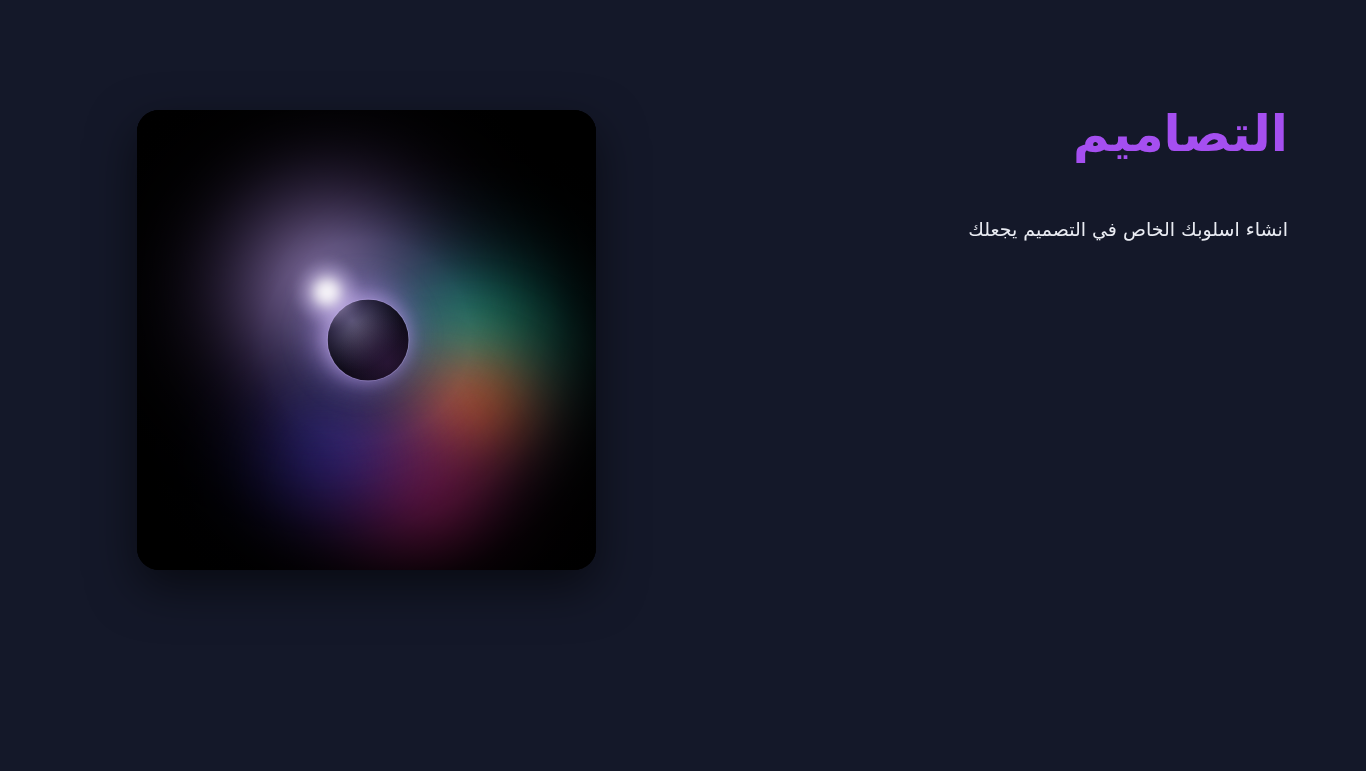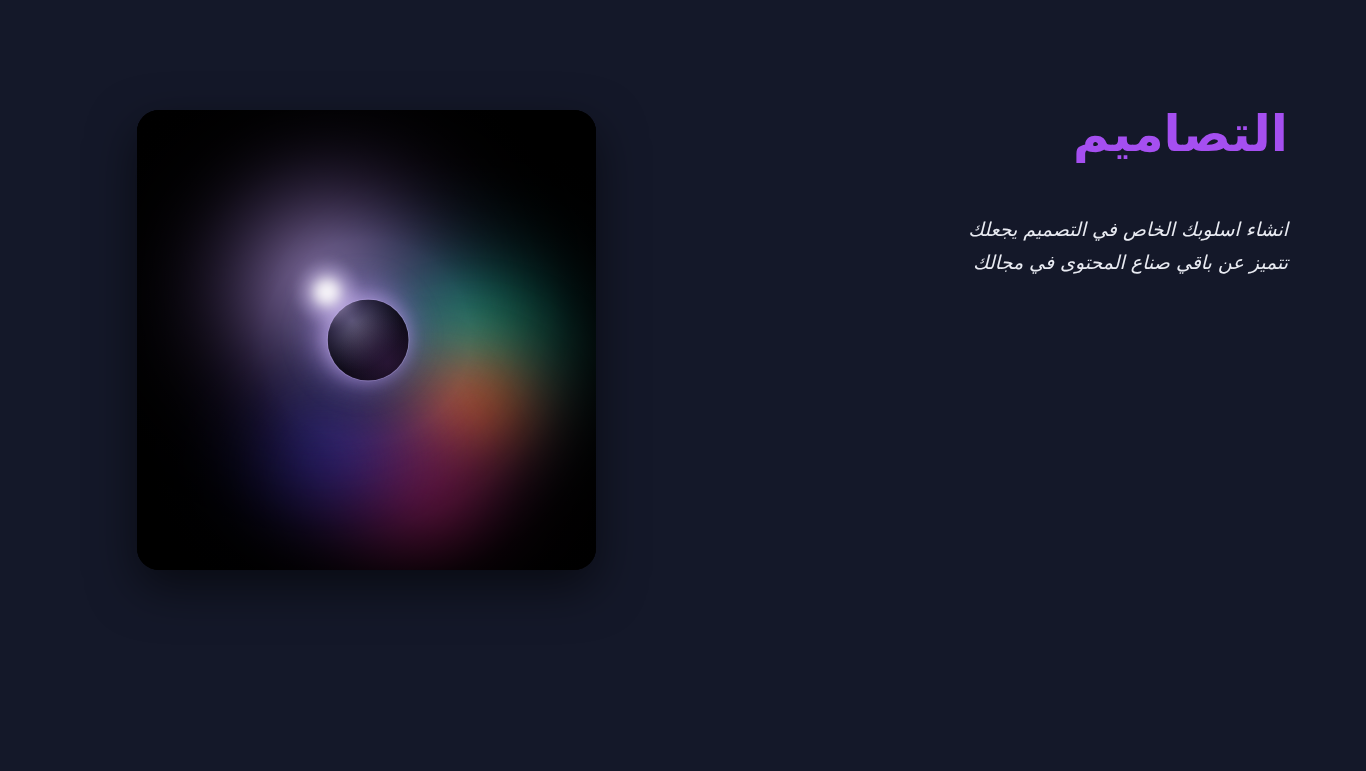--- a/index.html
+++ b/index.html
@@ -200,21 +200,21 @@
   .headline .hl-line { display:block; }
 
   .subcopy {
     margin-top:52px;
     color:#e9ebf2;
     font-size:19px;
     line-height:1.72;
     font-weight:500;
   }
 
-  .subcopy .sub-line { display:block;font-style:italic; }
+  .subcopy .sub-line { display:block; }
 </style>
 </head>
 <body>
 
 <div class="section">
 
   <div class="visual-card">
     <div class="artwork">
       <div class="glow-green"></div>
       <div class="glow-orange"></div>
@@ -231,18 +231,17 @@
   </div>
 
   <div class="text-col">
 
     <h1 class="headline">
       <span class="hl-line">التصاميم</span>
     </h1>
 
     <p class="subcopy">
       <span class="sub-line">انشاء اسلوبك الخاص في التصميم يجعلك</span>
-      <span class="sub-line">تتميز عن باقي صناع المحتوى في مجالك</span>
     </p>
 
   </div>
 
 </div>
 
 </body></html>

